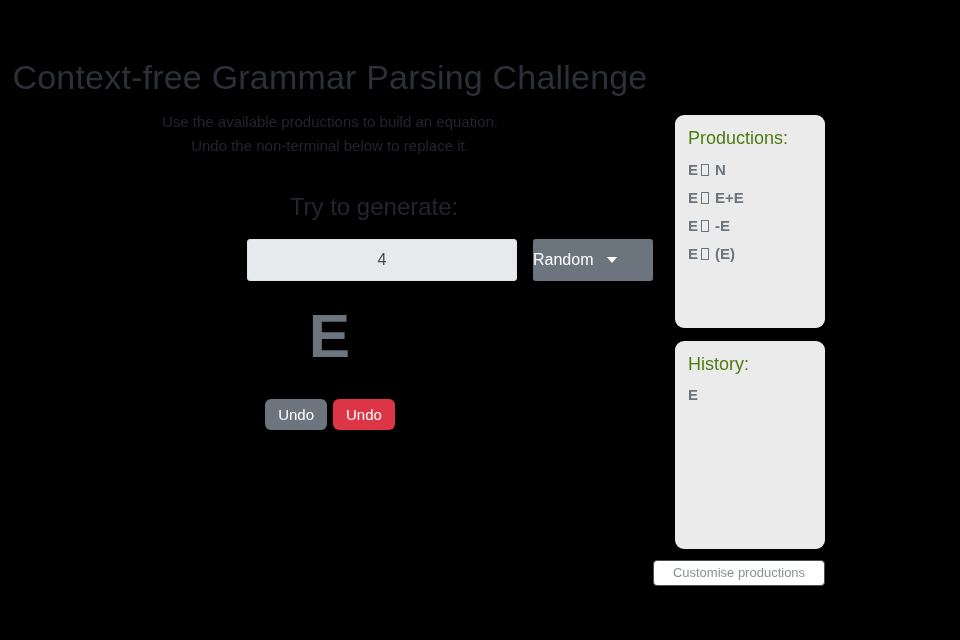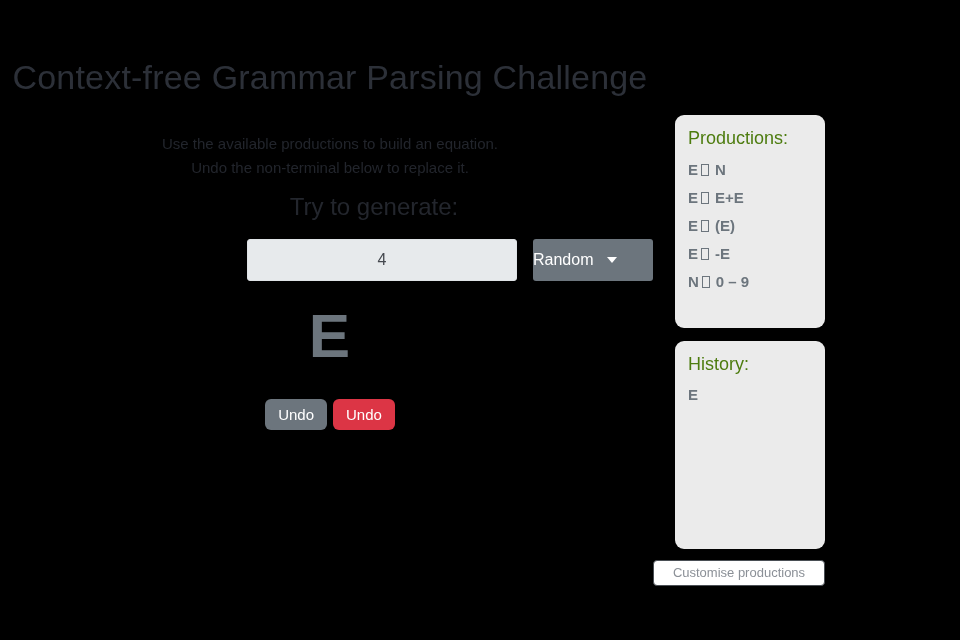--- a/index.html
+++ b/index.html
@@ -34,21 +34,21 @@
     font-size: 34px;
     font-weight: 400;
     color: #2c3038;
     letter-spacing: 0.2px;
     white-space: nowrap;
   }
 
   #instructions {
     position: absolute;
     left: 0;
-    top: 132px;
+    top: 110px;
     width: 660px;
     text-align: center;
     font-size: 15px;
     color: #22252c;
     line-height: 24px;
   }
   #instructions .line { display: block; }
 
   #generate-heading {
     position: absolute;
@@ -259,23 +259,22 @@
 
 </div>
 
 <div id="sidebar">
 
   <div class="panel" id="productions-panel">
     <div class="panel-heading">Productions:</div>
     <div id="productions-list">
         <div class="production-item"><span>E</span><span class="tofu"></span><span class="rhs">N</span></div>
         <div class="production-item"><span>E</span><span class="tofu"></span><span class="rhs">E+E</span></div>
+        <div class="production-item"><span>E</span><span class="tofu"></span><span class="rhs">-E</span></div>
         <div class="production-item"><span>E</span><span class="tofu"></span><span class="rhs">(E)</span></div>
-        <div class="production-item"><span>E</span><span class="tofu"></span><span class="rhs">-E</span></div>
-        <div class="production-item"><span>N</span><span class="tofu"></span><span class="rhs">0 – 9</span></div>
       </div>
   </div>
 
   <div class="panel" id="history-panel">
     <div class="panel-heading">History:</div>
     <div id="history-list">
         <div class="history-item">E</div>
       </div>
   </div>
 

